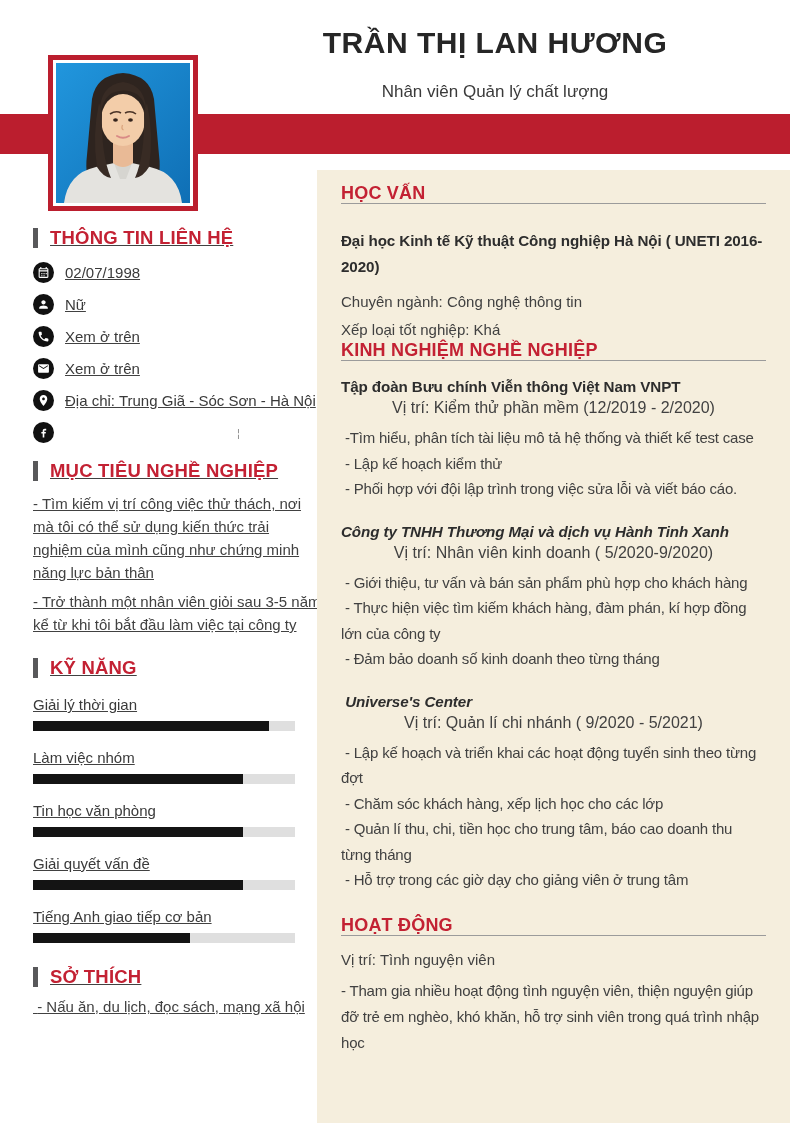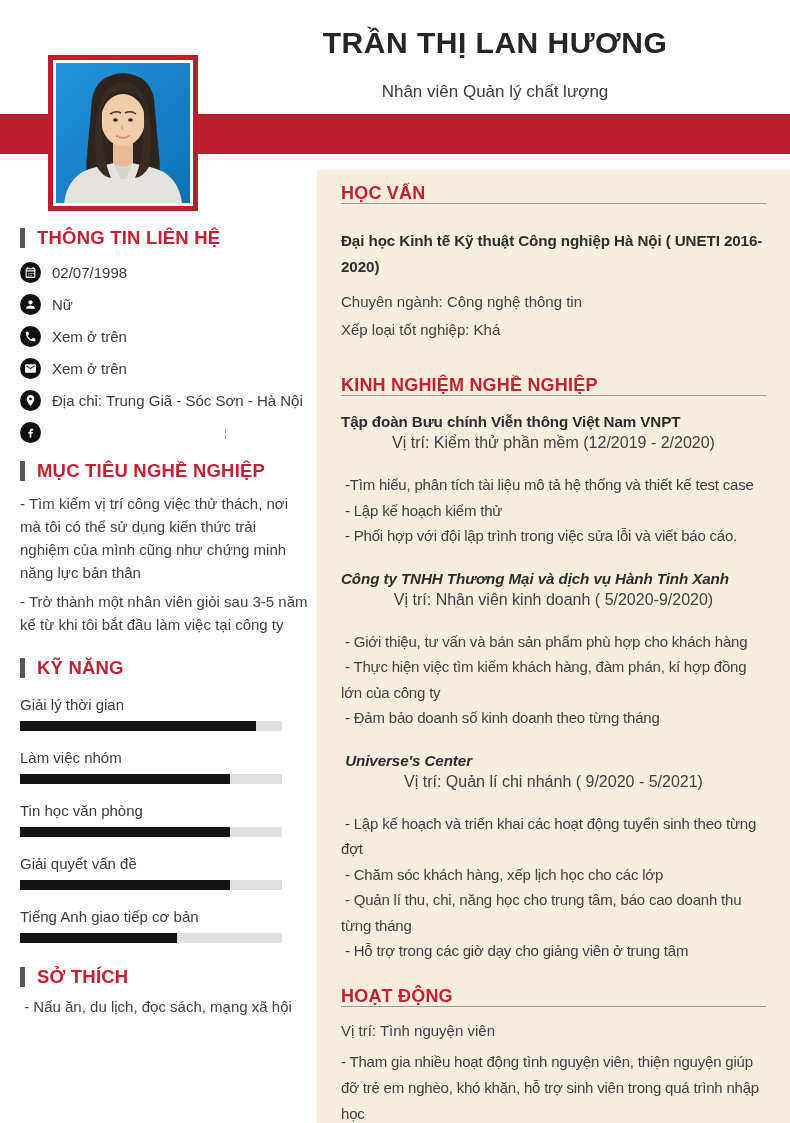--- a/index.html
+++ b/index.html
@@ -25,21 +25,21 @@
   .header{position:absolute;left:200px;top:26px;width:590px;text-align:center;}
   .name{font-size:30px;font-weight:bold;color:#262626;letter-spacing:.5px;line-height:34px;}
   .jobtitle{margin-top:22px;font-size:17px;color:#3a3a3a;}
 
   
   .photo-frame{position:absolute;left:48px;top:55px;width:150px;height:156px;
     border:5px solid var(--accent-red);background:#fff;padding:3px;z-index:3;}
   .photo-frame svg{display:block;width:100%;height:100%;}
 
   
-  .sidebar{position:absolute;left:20px;top:227px;width:286px;}
+  .sidebar{position:absolute;left:33px;top:227px;width:286px;text-decoration:underline;}
   .side-heading{display:flex;align-items:center;height:22px;}
   .side-heading .tick{width:5px;height:20px;background:var(--tick-gray);margin-right:12px;flex:0 0 auto;}
   .side-heading .txt{font-size:18.5px;font-weight:bold;color:var(--heading-red);letter-spacing:.2px;white-space:nowrap;}
 
   .contact-list{margin-top:13px;list-style:none;}
   .contact-row{display:flex;align-items:center;height:21px;margin-bottom:11px;}
   .cicon{width:21px;height:21px;border-radius:50%;background:#111;flex:0 0 auto;
     display:flex;align-items:center;justify-content:center;}
   .cicon svg{width:13px;height:13px;fill:#fff;display:block;}
   .ctext{margin-left:11px;font-size:15px;color:var(--text-dark);white-space:nowrap;}
@@ -56,31 +56,31 @@
   .skill-fill{height:100%;background:var(--skill-fill);}
 
   .hobby-h{margin-top:23px;}
   .hobby-text{margin-top:8px;font-size:15px;line-height:21px;color:var(--text-body);white-space:pre-wrap;}
 
   
   .panel{position:absolute;left:317px;top:170px;width:473px;height:953px;
     background:var(--panel-beige);padding:13px 24px 0 24px;}
   .main-heading{font-size:18px;font-weight:bold;color:var(--heading-red);
     line-height:20px;padding-bottom:0;border-bottom:1px solid var(--underline-gray);letter-spacing:.2px;}
-  .exp-h{margin-top:35px;}
+  .exp-h{}
   .act-h{margin-top:22px;}
 
   .school{margin-top:24px;font-size:15.2px;font-weight:bold;color:#2d2d2d;line-height:26px;letter-spacing:-.1px;}
   .edu-line{margin-top:12px;font-size:15px;color:var(--text-body);line-height:20px;}
   .edu-line + .edu-line{margin-top:8px;}
 
   .company{margin-top:16px;font-size:15.2px;font-weight:bold;color:#2d2d2d;line-height:20px;white-space:pre-wrap;letter-spacing:-.1px;}
   .job + .job .company{margin-top:20px;font-style:italic;}
   .position{margin-top:1px;font-size:16px;color:var(--text-body);line-height:20px;text-align:center;}
-  .duties{margin-top:19px;}
+  .duties{margin-top:7px;}
   .duty{font-size:15px;color:var(--text-body);line-height:25.5px;white-space:pre-wrap;letter-spacing:-.2px;}
 
   .act-position{margin-top:14px;font-size:15px;color:var(--text-body);line-height:20px;}
   .act-desc{margin-top:8px;font-size:15px;color:var(--text-body);line-height:26px;letter-spacing:-.2px;}
 </style>
 </head>
 <body>
 
 <div id="page">
 
@@ -258,21 +258,21 @@
           <p class="duty"> - Đảm bảo doanh số kinh doanh theo từng tháng</p>
         </div>
       </div>
 
       <div class="job">
         <p class="company"> Universe's Center</p>
         <p class="position">Vị trí: Quản lí chi nhánh ( 9/2020 - 5/2021)</p>
         <div class="duties">
           <p class="duty"> - Lập kế hoạch và triển khai các hoạt động tuyển sinh theo từng đợt</p>
           <p class="duty"> - Chăm sóc khách hàng, xếp lịch học cho các lớp</p>
-          <p class="duty"> - Quản lí thu, chi, năng học cho trung tâm, báo cao doanh thu từng tháng</p>
+          <p class="duty"> - Quản lí thu, chi, tiền học cho trung tâm, báo cao doanh thu từng tháng</p>
           <p class="duty"> - Hỗ trợ trong các giờ dạy cho giảng viên ở trung tâm</p>
         </div>
       </div>
     </section>
 
     <section>
       <h2 class="main-heading act-h">HOẠT ĐỘNG</h2>
       <p class="act-position">Vị trí: Tình nguyện viên</p>
       <p class="act-desc">- Tham gia nhiều hoạt động tình nguyện viên, thiện nguyện giúp đỡ trẻ em nghèo, khó khăn, hỗ trợ sinh viên trong quá trình nhập học</p>
     </section>

